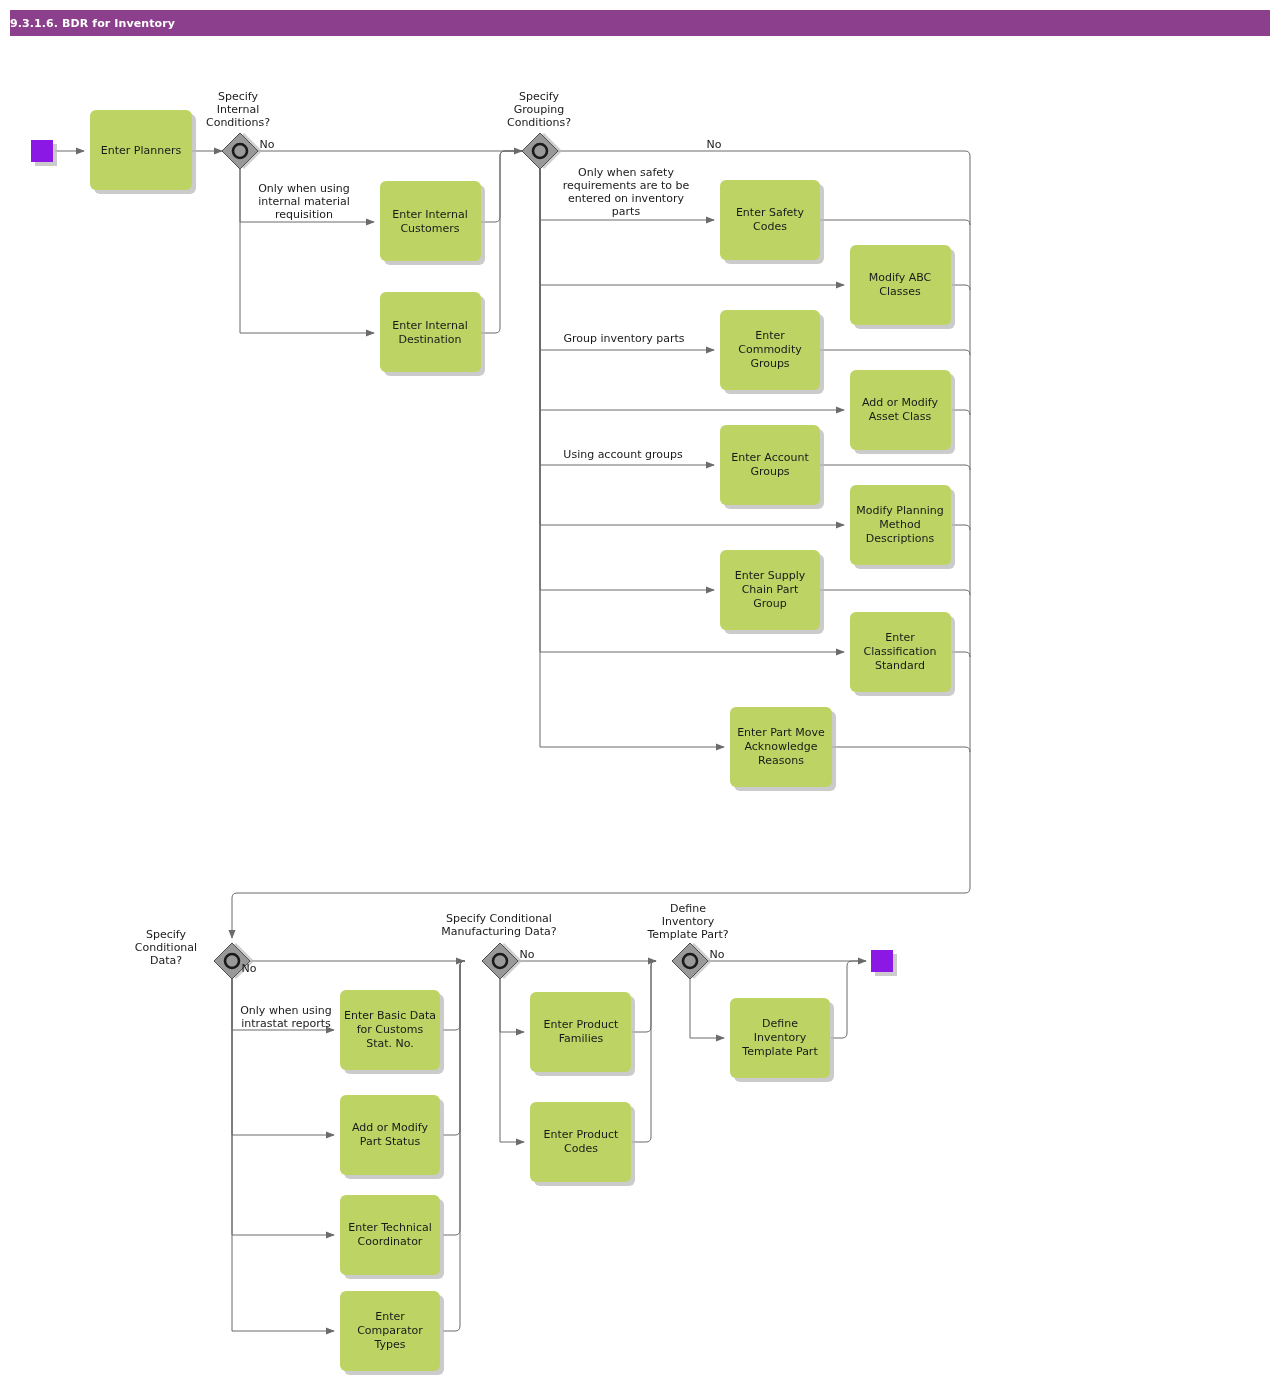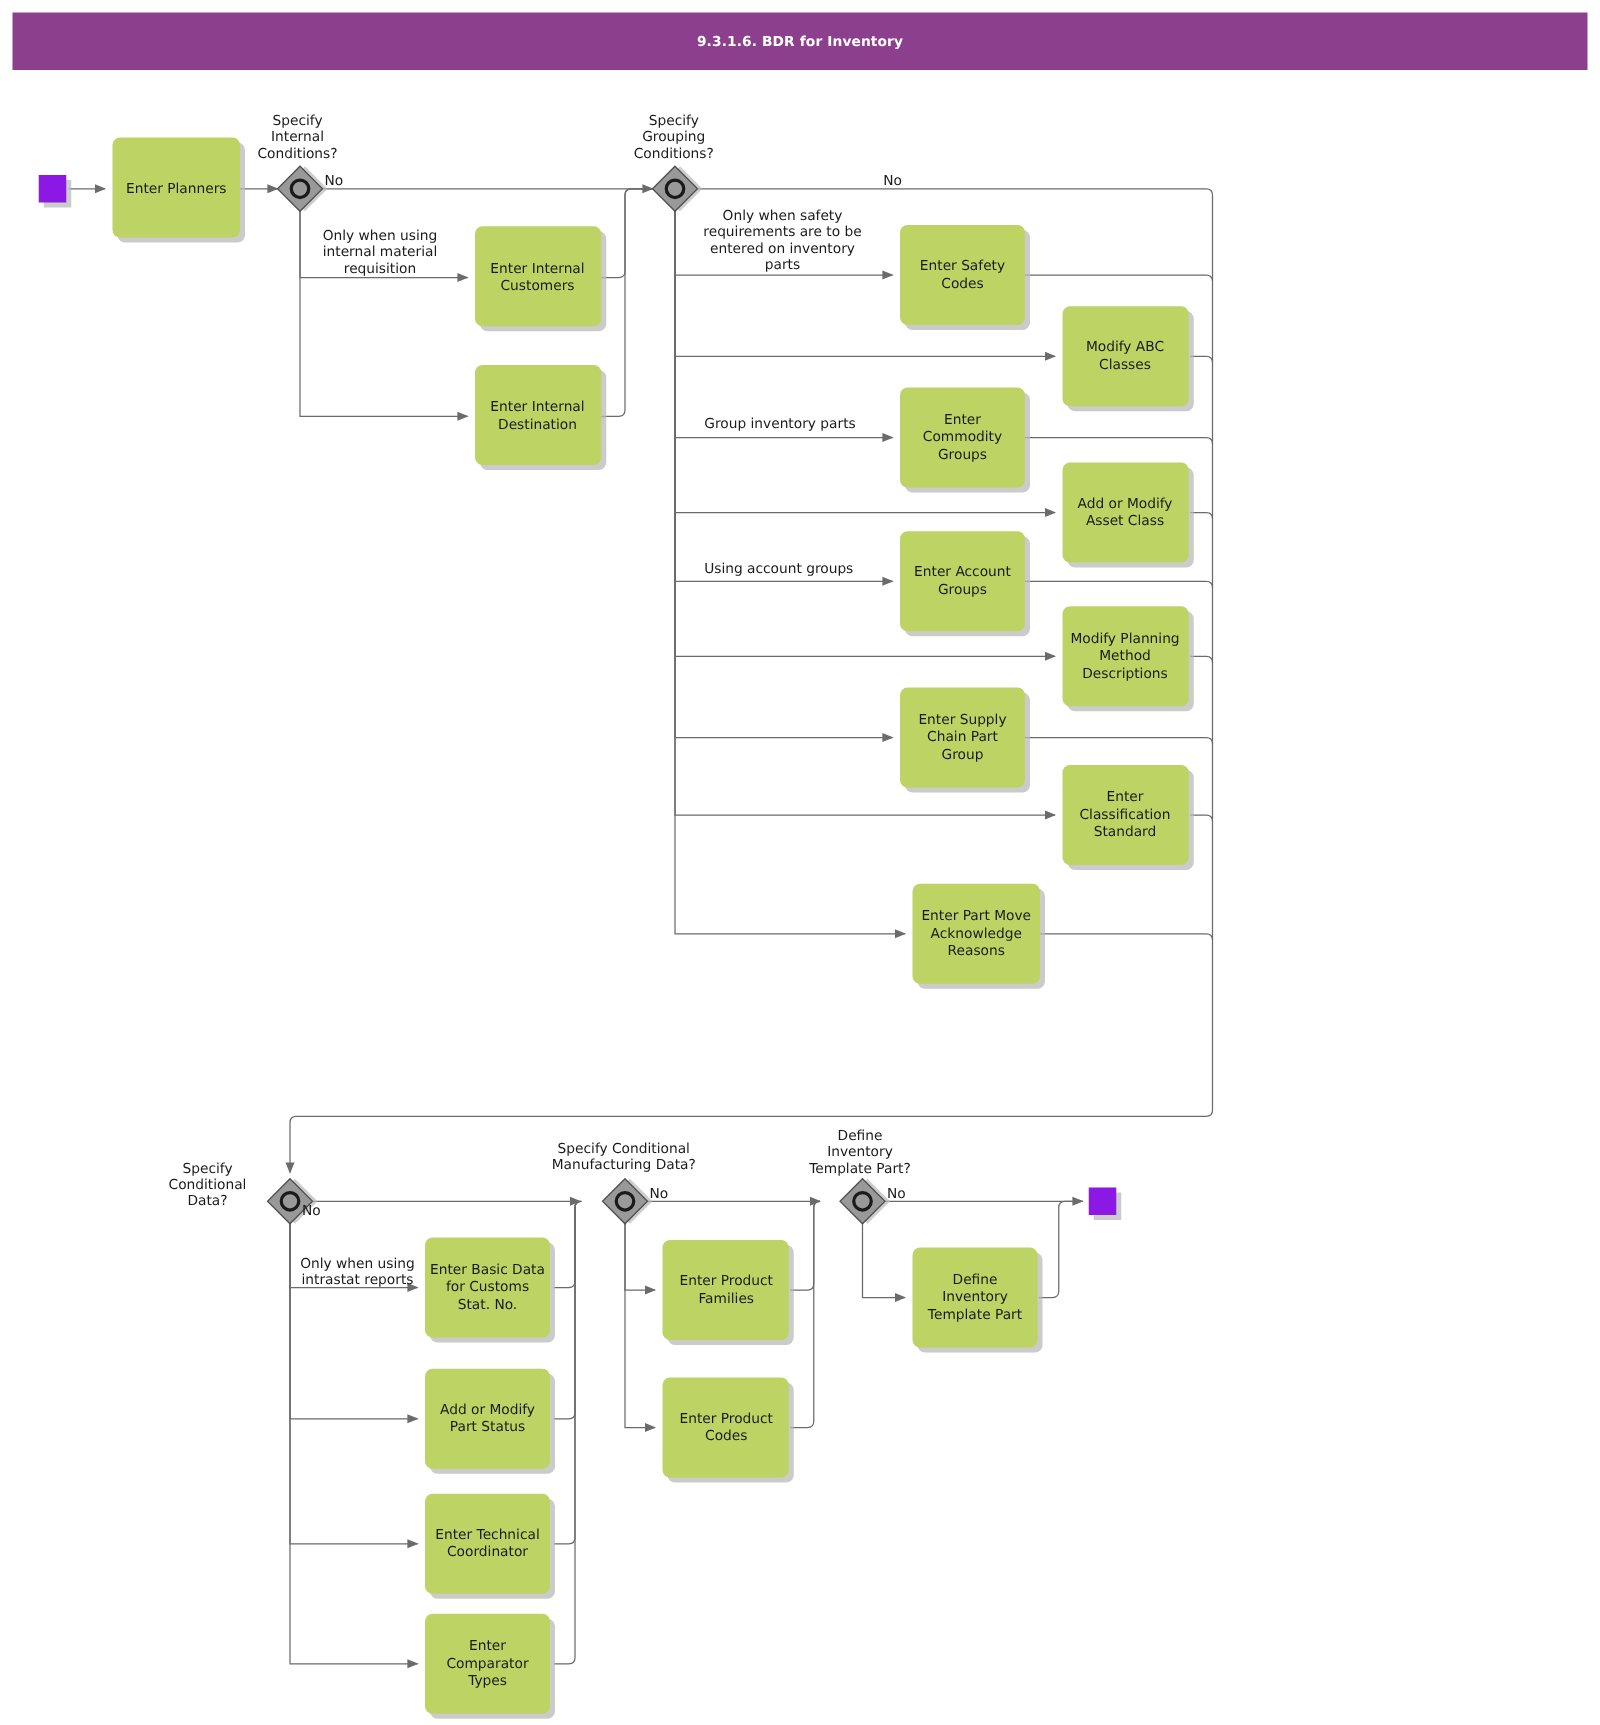--- a/index.html
+++ b/index.html
@@ -12,28 +12,28 @@
     height: 1380px;
     font-family: "DejaVu Sans", sans-serif;
     position: relative;
     overflow: hidden;
   }
   #title-bar {
     position: absolute;
     left: 10px;
     top: 10px;
     width: 1260px;
-    height: 46px;
+    height: 26px;
     background: #8c3f8c;
     color: #ffffff;
     font-size: 11px;
     font-weight: bold;
     display: flex;
     align-items: center;
-    justify-content: center;
+    justify-content: flex-start;
     letter-spacing: 0.1px;
   }
   #diagram {
     position: absolute;
     left: 0;
     top: 40px;
     width: 1280px;
     height: 1340px;
   }
   .node-text {

